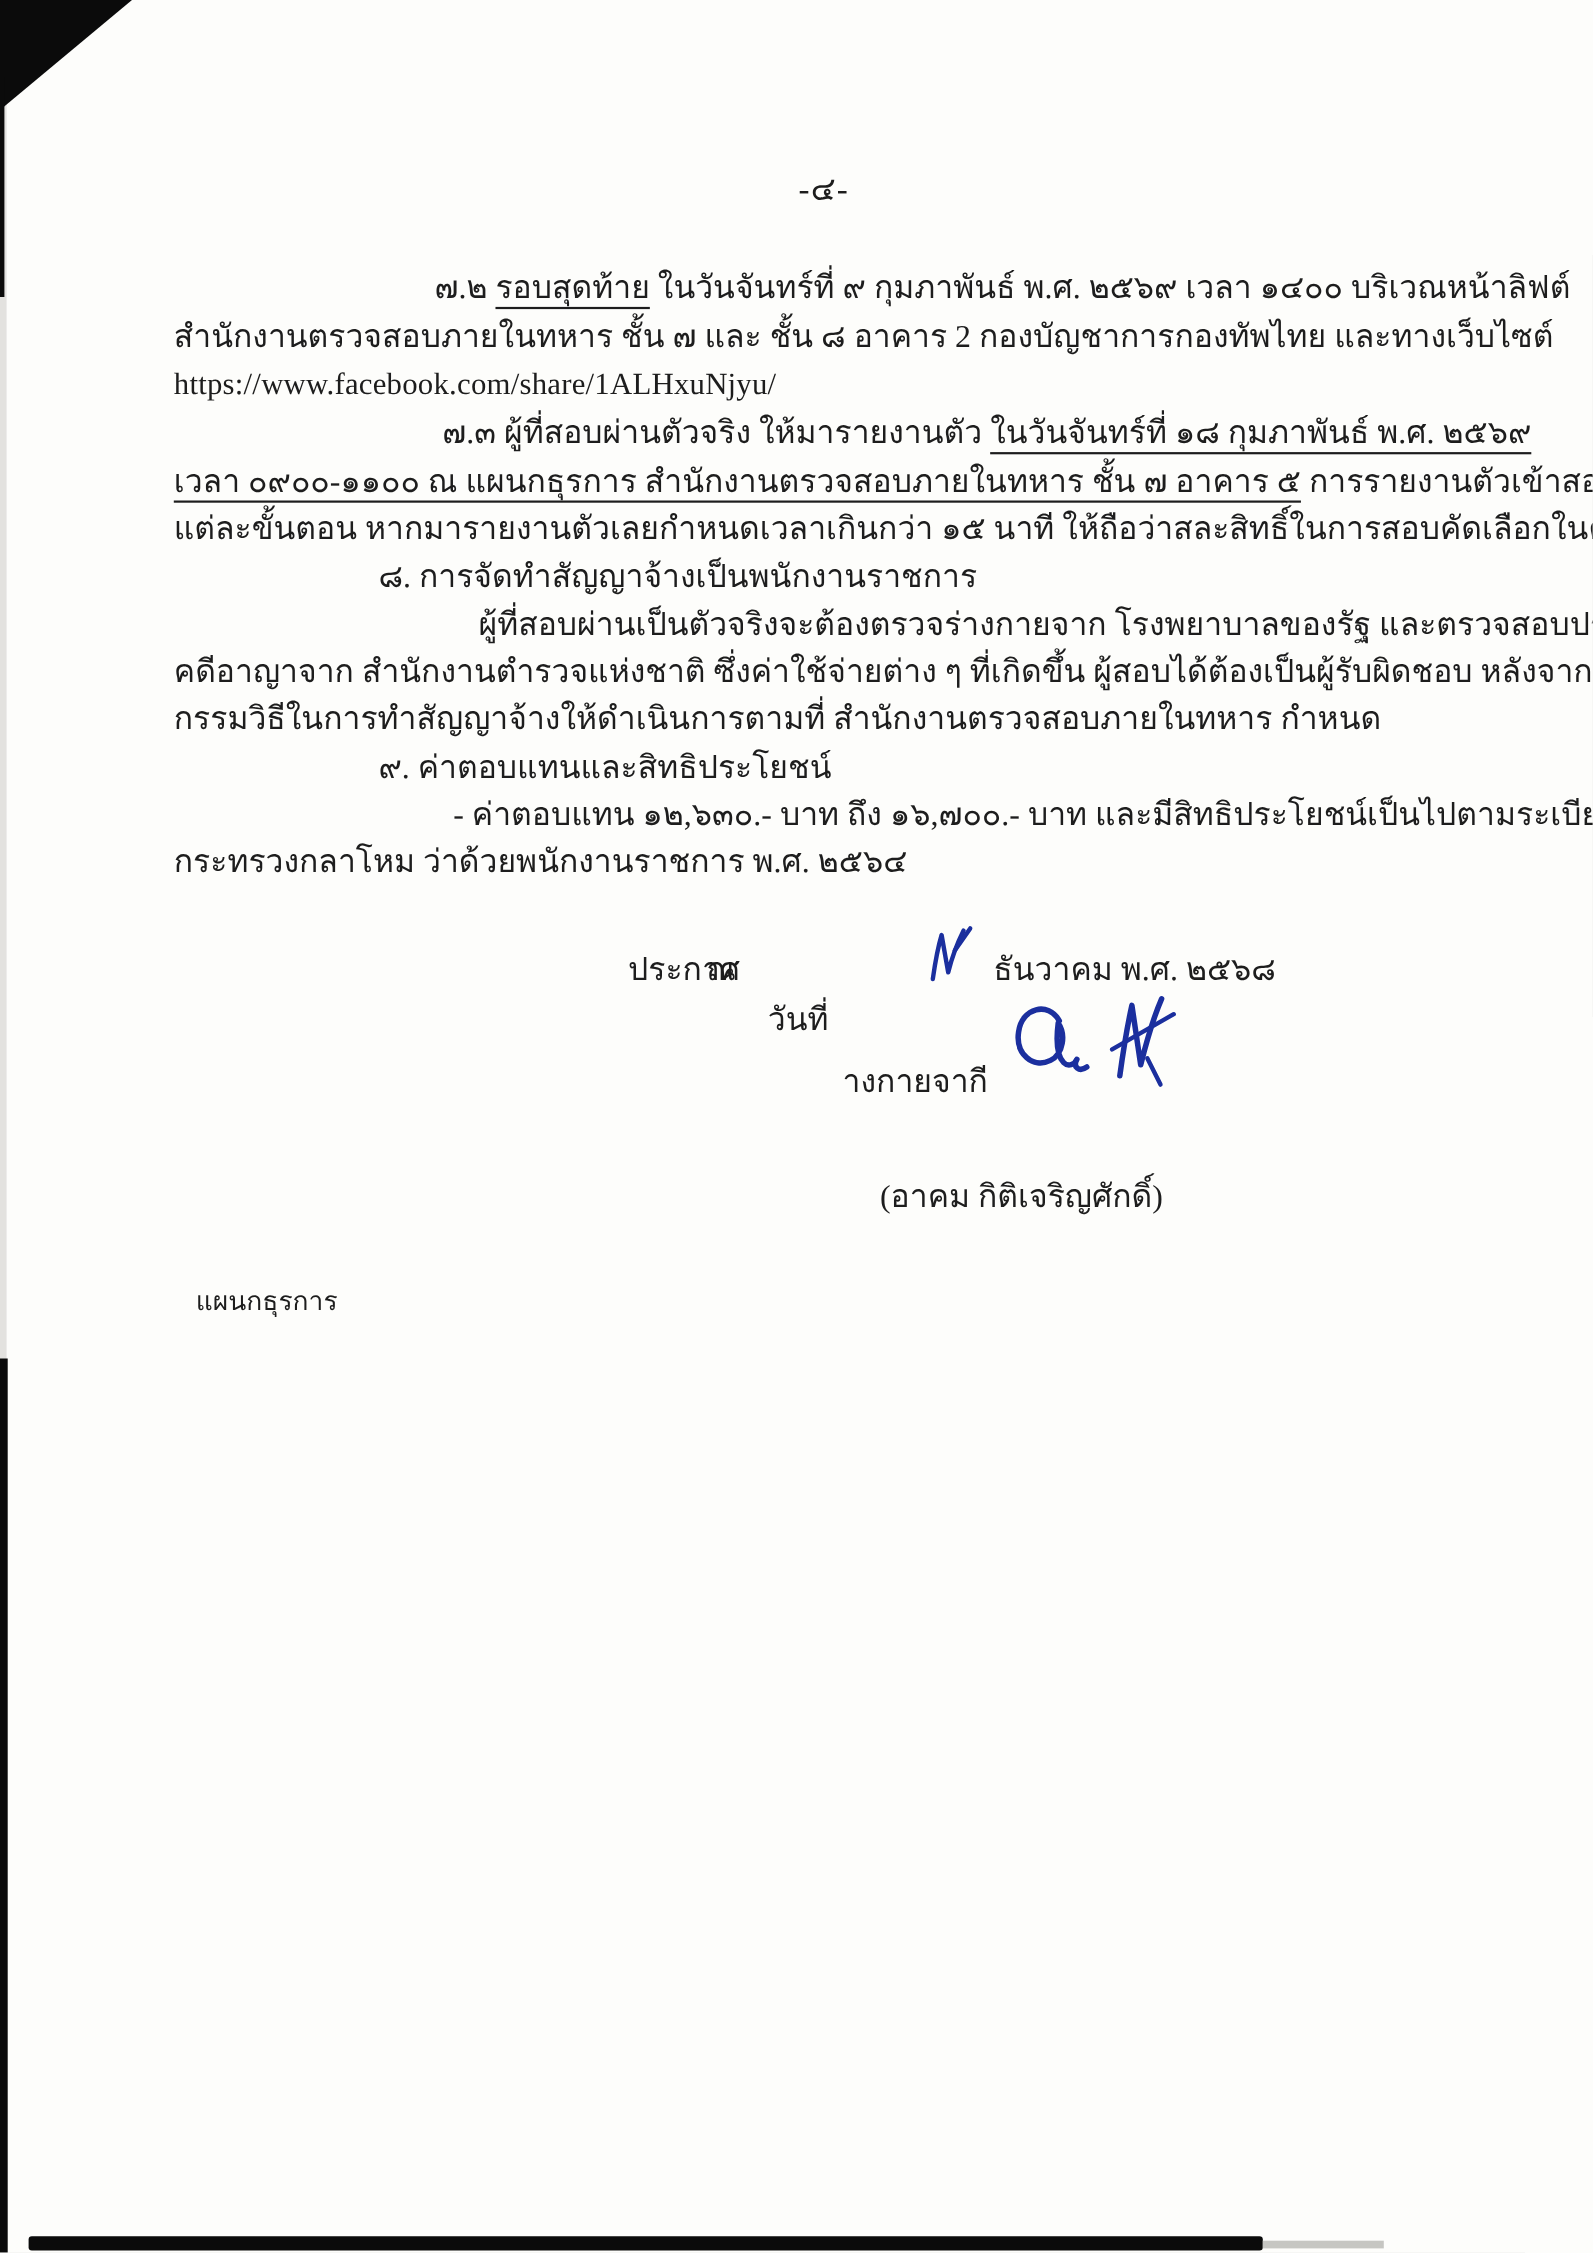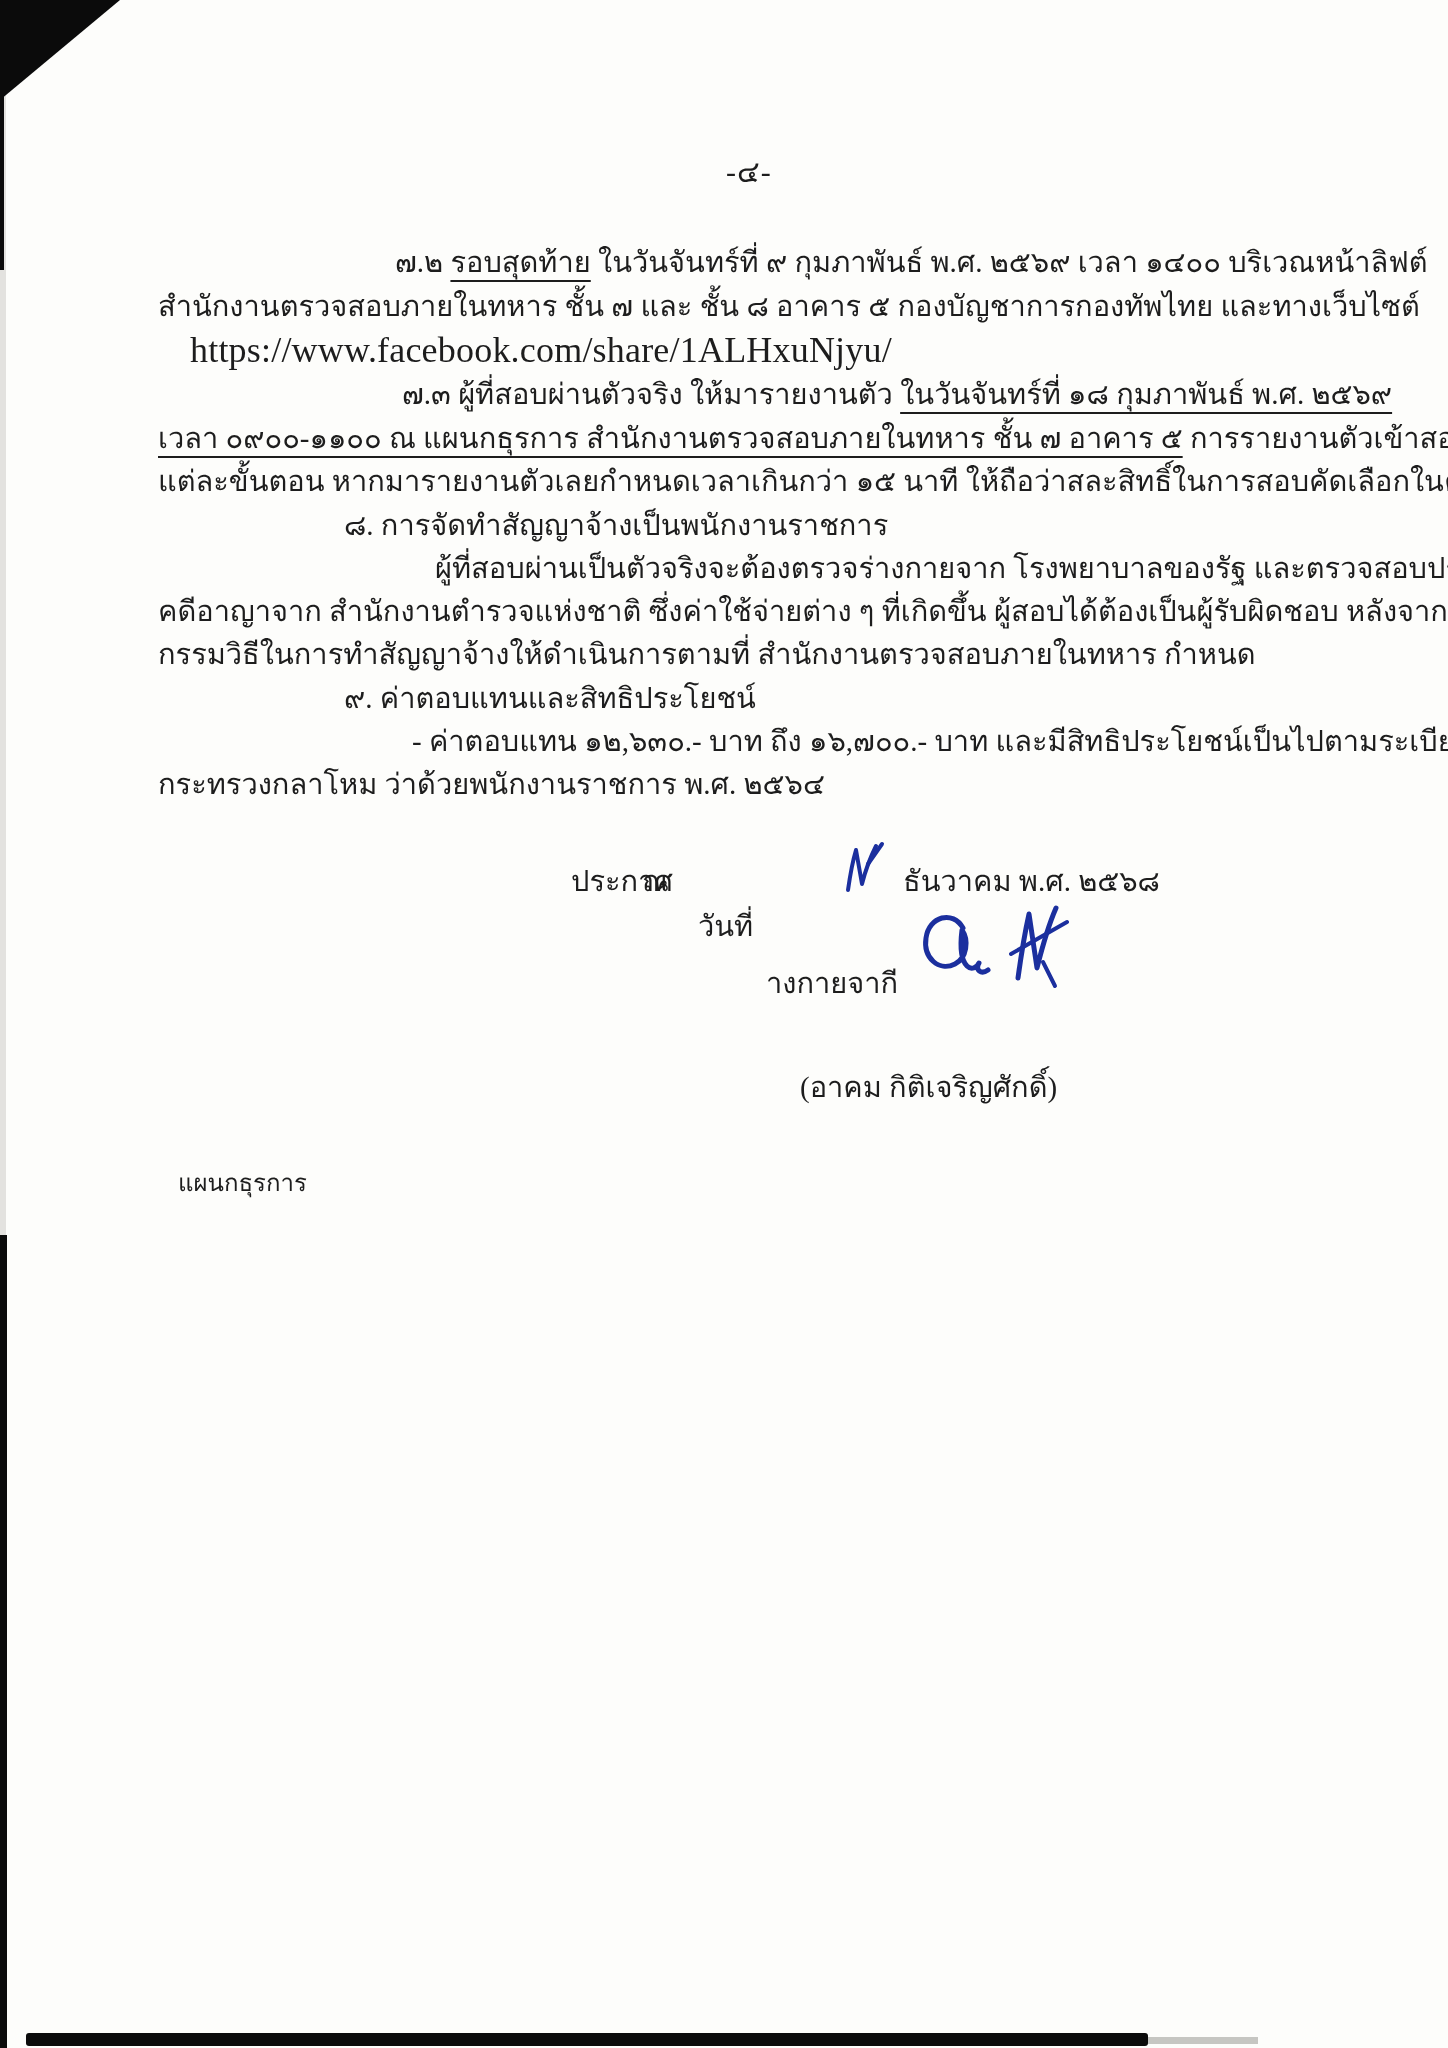--- a/index.html
+++ b/index.html
@@ -27,21 +27,21 @@
   
   .page-number {
     position:absolute; left:726px; top:148px;
     font-size:30px; letter-spacing:1px;
   }
   .body-text {
     position:absolute; left:158px; top:0; width:1180px; height:100%;
     font-size:29px;
   }
   .line { position:absolute; white-space:nowrap; line-height:40px; }
-  .line.latin { font-size:36px; letter-spacing:0.2px;margin-left:32px; }
+  .line.latin { font-size:28px; letter-spacing:0.2px; }
   .ul { text-decoration:underline; text-underline-offset:8px; text-decoration-thickness:2px; }
 
   .issuance { position:absolute; left:0; top:0; width:100%; font-size:29px; }
   .issuance span { position:absolute; white-space:nowrap; }
   .iss-announce { left:571px; top:858px; }
   .iss-at       { left:642px; top:858px; }
   .iss-date     { left:698px; top:858px;margin-top:45px; }
   .iss-month    { left:903px; top:858px; }
   .hand-day { position:absolute; left:838px; top:838px; width:52px; height:62px; }
 
@@ -64,21 +64,21 @@
   <div class="art left-bar-bottom"></div>
   <div class="art bottom-bar"></div>
   <div class="bottom-bar-ext art" style="background:#c6c6c2;"></div>
   <div class="tan-strip"></div>
   <div class="right-edge"></div>
 
   <div class="page-number">-๔-</div>
 
   <div class="body-text">
       <div class="line" style="top: 242px; left: 237px;"><span>๗.๒ </span><span class="ul">รอบสุดท้าย</span><span> ในวันจันทร์ที่ ๙ กุมภาพันธ์ พ.ศ. ๒๕๖๙ เวลา ๑๔๐๐ บริเวณหน้าลิฟต์</span></div>
-      <div class="line" style="top: 286px; left: 0px;"><span>สำนักงานตรวจสอบภายในทหาร ชั้น ๗ และ ชั้น ๘ อาคาร ๕ กองบัญชาการกองทัพไทย และทางเว็บไซต์</span></div>
+      <div class="line" style="top: 286px; left: 0px;"><span>สำนักงานตรวจสอบภายในทหาร ชั้น ๗ และ ชั้น ๘ อาคาร 2 กองบัญชาการกองทัพไทย และทางเว็บไซต์</span></div>
       <div class="line latin" style="top: 330px; left: 0px;"><span>https://www.facebook.com/share/1ALHxuNjyu/</span></div>
       <div class="line" style="top: 374px; left: 244px;"><span>๗.๓ ผู้ที่สอบผ่านตัวจริง ให้มารายงานตัว </span><span class="ul">ในวันจันทร์ที่ ๑๘ กุมภาพันธ์ พ.ศ. ๒๕๖๙</span></div>
       <div class="line" style="top: 418px; left: 0px;"><span class="ul">เวลา ๐๙๐๐-๑๑๐๐ ณ แผนกธุรการ สำนักงานตรวจสอบภายในทหาร ชั้น ๗ อาคาร ๕</span><span> การรายงานตัวเข้าสอบ</span></div>
       <div class="line" style="top: 461px; left: 0px;"><span>แต่ละขั้นตอน หากมารายงานตัวเลยกำหนดเวลาเกินกว่า ๑๕ นาที ให้ถือว่าสละสิทธิ์ในการสอบคัดเลือกในครั้งนี้</span></div>
       <div class="line" style="top: 505px; left: 186px;"><span>๘. การจัดทำสัญญาจ้างเป็นพนักงานราชการ</span></div>
       <div class="line" style="top: 548px; left: 277px;"><span>ผู้ที่สอบผ่านเป็นตัวจริงจะต้องตรวจร่างกายจาก โรงพยาบาลของรัฐ และตรวจสอบประวัติ</span></div>
       <div class="line" style="top: 591px; left: 0px;"><span>คดีอาญาจาก สำนักงานตำรวจแห่งชาติ ซึ่งค่าใช้จ่ายต่าง ๆ ที่เกิดขึ้น ผู้สอบได้ต้องเป็นผู้รับผิดชอบ หลังจากนั้น</span></div>
       <div class="line" style="top: 634px; left: 0px;"><span>กรรมวิธีในการทำสัญญาจ้างให้ดำเนินการตามที่ สำนักงานตรวจสอบภายในทหาร กำหนด</span></div>
       <div class="line" style="top: 678px; left: 186px; text-align: center;"><span>๙. ค่าตอบแทนและสิทธิประโยชน์</span></div>
       <div class="line" style="top: 721px; left: 254px;"><span>- ค่าตอบแทน ๑๒,๖๓๐.- บาท ถึง ๑๖,๗๐๐.- บาท และมีสิทธิประโยชน์เป็นไปตามระเบียบ</span></div>

